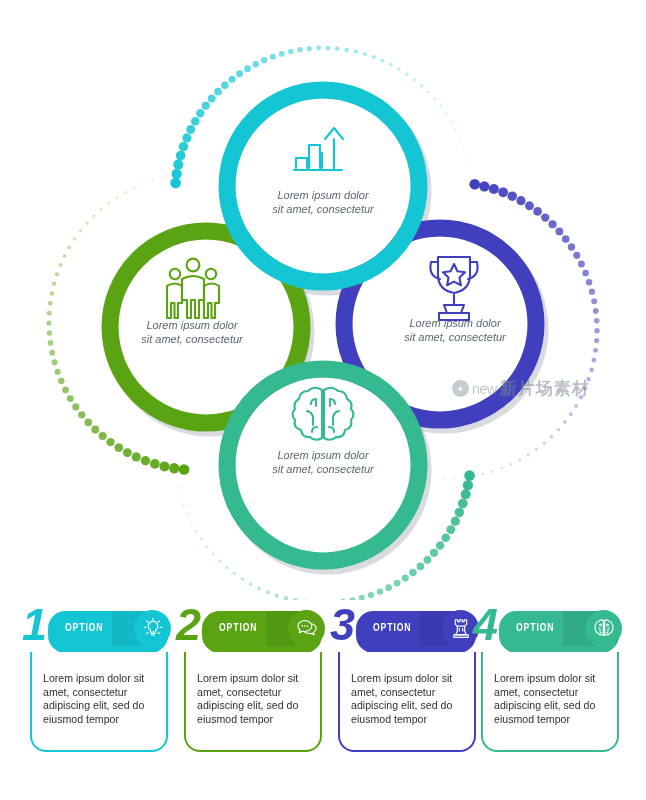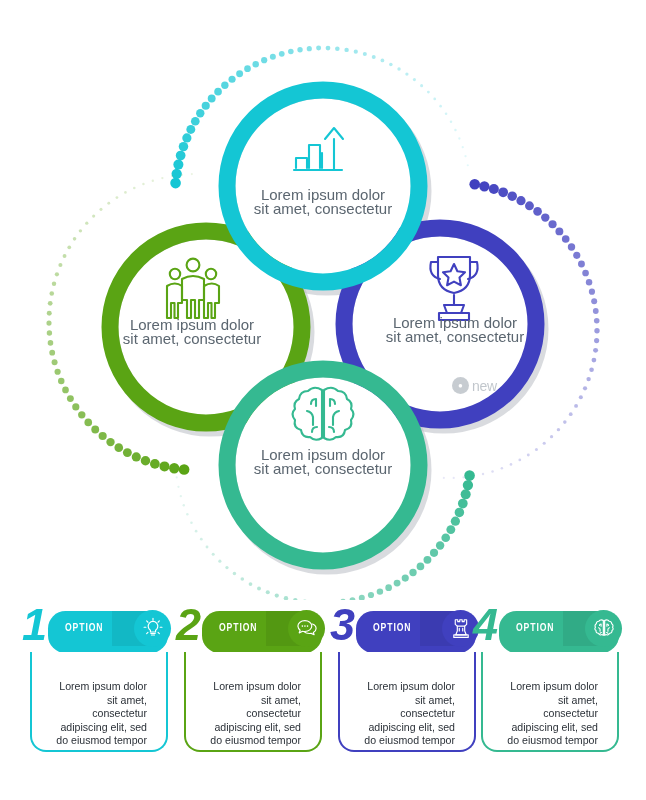--- a/index.html
+++ b/index.html
@@ -9,21 +9,21 @@
     overflow:hidden;position:relative;
   }
   #stage{position:relative;width:646px;height:800px;}
 
   
   #wheel{position:absolute;left:0;top:0;width:646px;height:600px;}
   #wheel svg{position:absolute;left:0;top:0;}
 
   .ring-text{
     position:absolute;text-align:center;color:#5b6670;
-    font-size:15px;line-height:14.2px;width:200px;
+    font-size:11px;line-height:14.2px;width:200px;font-style:italic;
   }
   .ring-text span{display:block;}
 
   
   #watermark{
     position:absolute;left:452px;top:377px;
     display:flex;align-items:center;gap:3px;
     opacity:.55;pointer-events:none;
   }
   #watermark .wm-badge{
@@ -73,22 +73,22 @@
   .badge svg{display:block;}
 
   .card-body{
     position:absolute;left:8px;top:48px;width:138px;height:100px;
     box-sizing:border-box;
     border:2px solid #000;border-top:none;
     border-radius:0 0 16px 16px;
     background:#fff;
   }
   .card-body p{
-    margin:12px;padding:16px 7px 0;
-    text-align:right;color:#2b3138;
+    margin:4px;padding:16px 7px 0;
+    text-align:left;color:#2b3138;
     font-size:10.6px;line-height:13.6px;
   }
 </style>
 </head>
 <body>
 
 <div id="stage">
 
   <div id="wheel">
 
@@ -346,20 +346,21 @@
       <span>sit amet, consectetur</span>
     </div>
     <div class="ring-text" style="left:223px;top:448px;">
       <span>Lorem ipsum dolor</span>
       <span>sit amet, consectetur</span>
     </div>
 
     <div id="watermark">
       <div class="wm-badge">●</div>
       <div class="wm-lead">new</div>
+      <div class="wm-cjk">新片场素材</div>
     </div>
   </div>
 
   <div id="cards">
       <div class="card" style="left: 22px;">
         <div class="card-head">
           <div class="pill" style="background: rgb(20, 198, 212);">
             <div class="pill-shade"></div>
             <div class="pill-label">OPTION</div>
             <div class="badge" style="background: rgb(20, 198, 212);">

